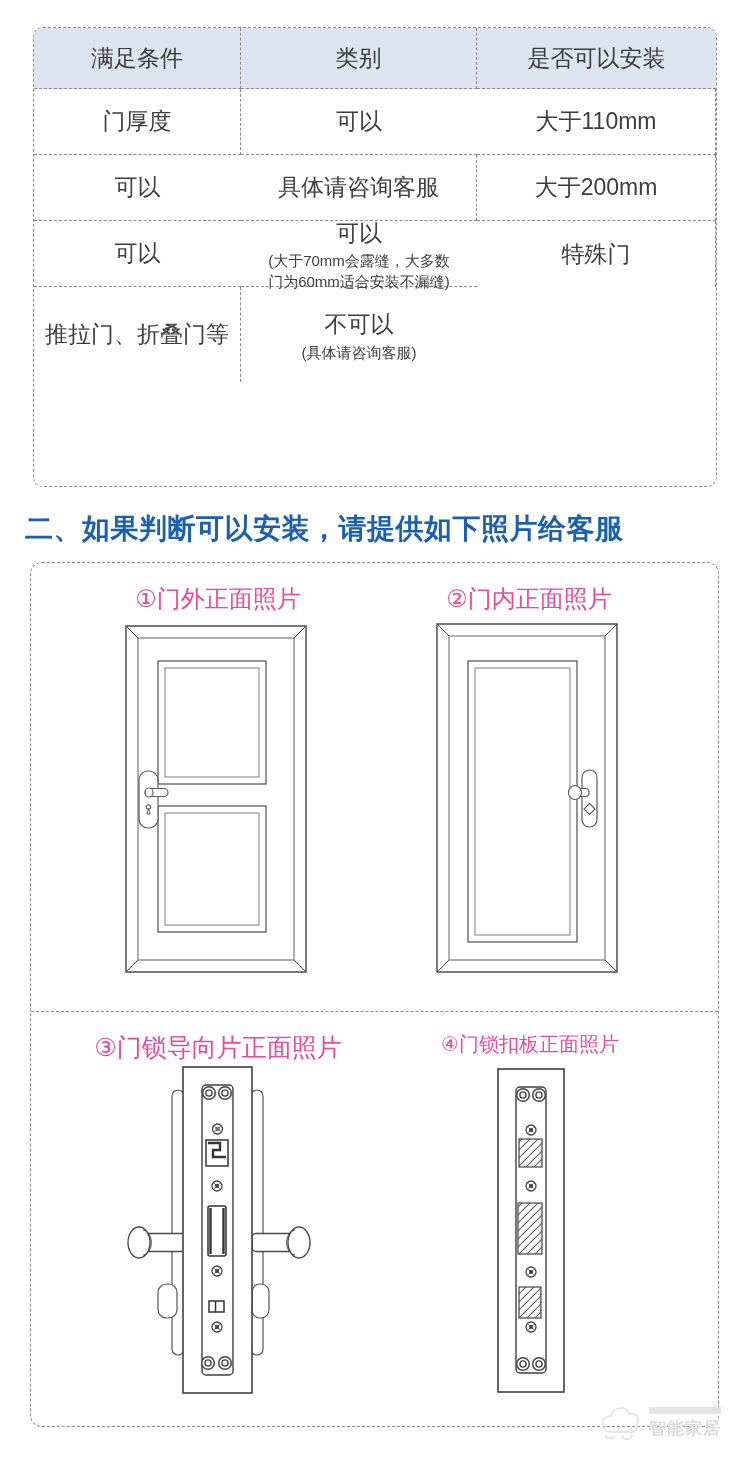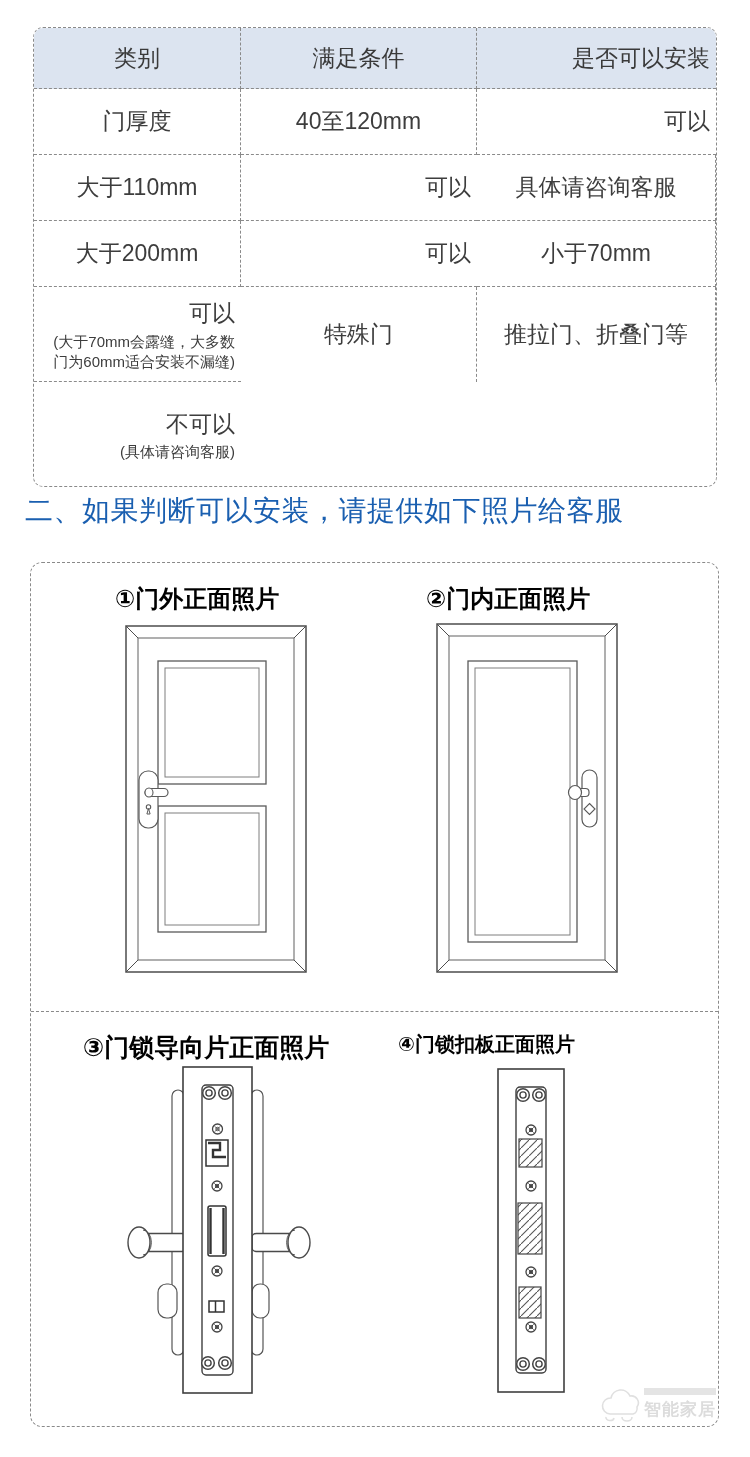--- a/index.html
+++ b/index.html
@@ -17,86 +17,83 @@
     display:grid;
     grid-template-columns:207px 236px auto;
     grid-template-rows:61px 66px 66px 66px 95px auto;
     background:#fff;
   }
   .cell{
     border-right:1.5px dashed #8a8a8a; border-bottom:1.5px dashed #8a8a8a;
     display:flex; flex-direction:column; align-items:center; justify-content:center;
     text-align:center; font-size:23px; line-height:1.5; padding:2px 6px;
   }
-  .cell.col-last{ border-right:none;align-items:flex-end; }
+  .cell.col-last{ border-right:none; }
   .cell.row-last{ border-bottom:none; }
   .cell.header{ background:#dce4f0; font-size:23px; color:#3a3a3a; }
   .cell .sub-note{ font-size:15px; line-height:1.3; color:#3d3d3d; margin-top:1px; }
 
   
   .section-heading{
-    position:absolute; left:25px; top:492px; width:700px;
-    font-size:28px; font-weight:normal; color:#1a5fb0; letter-spacing:0.5px;
+    position:absolute; left:25px; top:510px; width:700px;
+    font-size:28px; font-weight:bold; color:#1a5fb0; letter-spacing:0.5px;
     white-space:nowrap;
   }
 
   
   .photo-panel{
     position:absolute; left:30px; top:562px; width:689px; height:865px;
     border:1.5px dashed #8a8a8a; border-radius:12px; background:#fff;
   }
   .panel-divider{
     position:absolute; left:0; right:0; top:448px; height:0;
     border-top:1.5px dashed #8a8a8a;
   }
 
   .photo-label{
-    position:absolute; text-align:left; color:#000000; font-weight:700;
+    position:absolute; text-align:center; color:#ec4899; font-weight:400;
     white-space:nowrap;
   }
   .photo-label.l1{ left:115px; top:583px; width:206px; font-size:24px; }
   .photo-label.l2{ left:426px; top:583px; width:206px; font-size:24px; }
   .photo-label.l3{ left:83px;  top:1031px; width:270px; font-size:25px; }
   .photo-label.l4{ left:398px; top:1031px; width:264px; font-size:20px; }
 
   .diagram{ position:absolute; }
   #door-exterior-svg{ left:125px; top:625px; }
   #door-interior-svg{ left:436px; top:623px; }
   #lock-front-svg{ left:126px; top:1065px; }
   #strike-plate-svg{ left:497px; top:1068px; }
 
   
   .watermark{
     position:absolute; left:598px; top:1388px; width:150px; height:52px;
-    display:flex; align-items:flex-start; color:#dedede;
+    display:flex; align-items:flex-end; gap:5px; color:#dedede;
   }
   .watermark .wm-text-col{ display:flex; flex-direction:column; align-items:flex-start; }
   .watermark .wm-bar{ width:72px; height:7px; background:#e4e4e4; margin-bottom:3px; }
   .watermark .wm-text{ font-size:17px; font-weight:bold; color:#dcdcdc; letter-spacing:1px; }
 </style>
 </head>
 <body>
 
 <div class="spec-table">
   <div class="cell header">
+      <span>满足条件</span>
+    </div>
+  <div class="cell header">
       <span>类别</span>
-    </div>
-  <div class="cell header">
-      <span>满足条件</span>
     </div>
   <div class="cell header col-last">
       <span>是否可以安装</span>
     </div>
 
   <div class="cell">
       <span>门厚度</span>
     </div>
-  <div class="cell">
-      <span>40至120mm</span>
-    </div>
   <div class="cell col-last">
       <span>可以</span>
     </div>
 
   <div class="cell">
       <span>大于110mm</span>
     </div>
   <div class="cell col-last">
       <span>可以</span>
     </div>
@@ -104,23 +101,20 @@
   <div class="cell">
       <span>具体请咨询客服</span>
     </div>
   <div class="cell">
       <span>大于200mm</span>
     </div>
   <div class="cell col-last">
       <span>可以</span>
     </div>
 
-  <div class="cell">
-      <span>小于70mm</span>
-    </div>
   <div class="cell col-last">
     <span>可以</span>
     <span class="sub-note">(大于70mm会露缝，大多数</span>
     <span class="sub-note">门为60mm适合安装不漏缝)</span>
   </div>
 
   <div class="cell row-last">
       <span>特殊门</span>
     </div>
   <div class="cell row-last">

